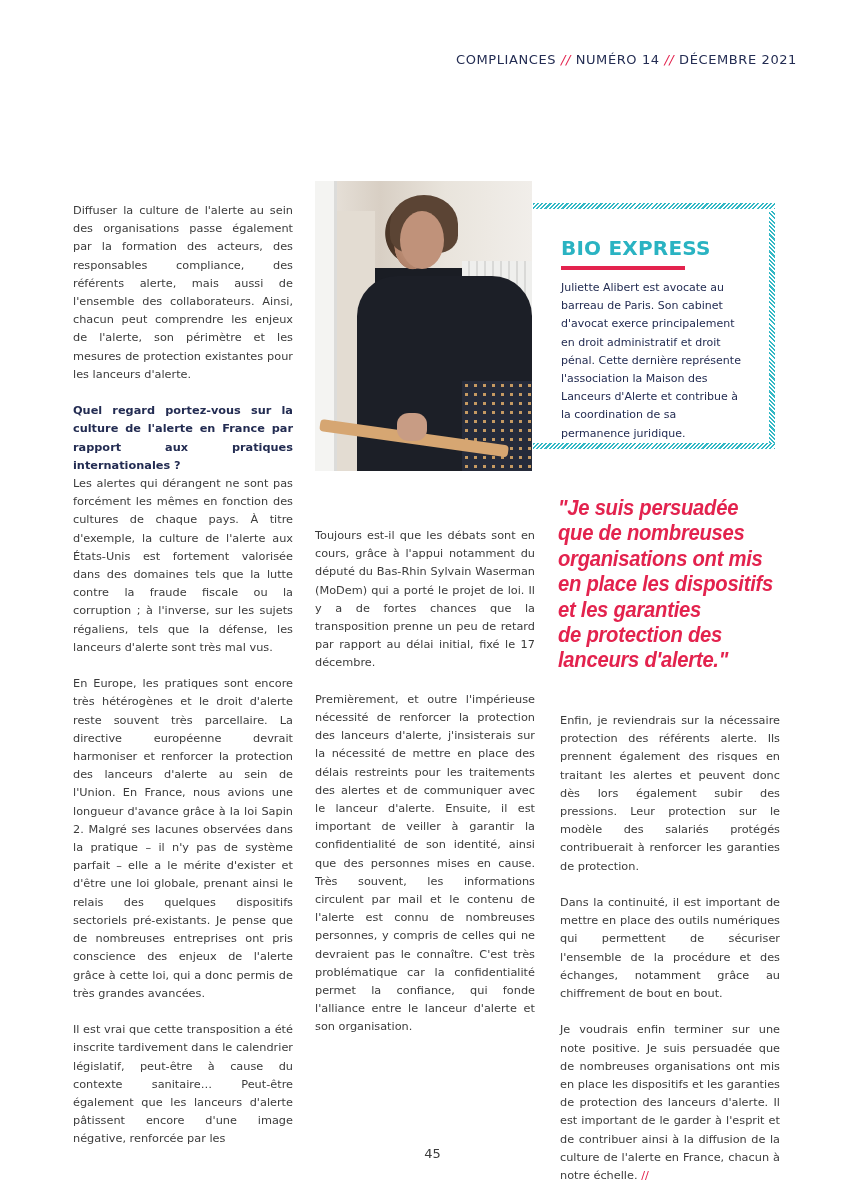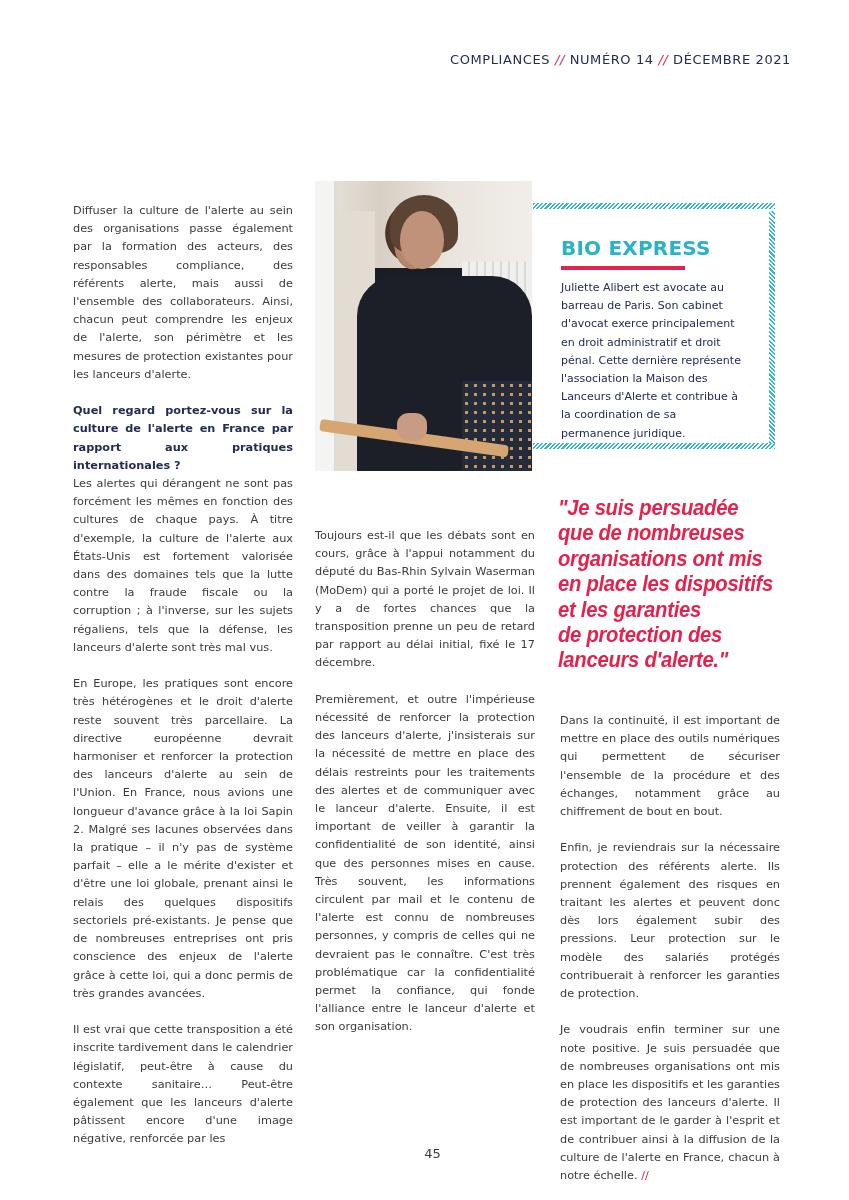--- a/index.html
+++ b/index.html
@@ -1,20 +1,20 @@
 <!DOCTYPE html>
 <html><head>
   <meta charset="utf-8">
   <style>
     * { margin: 0; padding: 0; box-sizing: border-box; }
     html, body { width: 849px; height: 1200px; background: #ffffff; overflow: hidden; }
     body { position: relative; font-family: "DejaVu Sans", sans-serif; color: #3a3a3a; }
 
     .header {
-      position: absolute; top: 52px; right: 58px;
+      position: absolute; top: 52px; right: 52px;
       font-family: "DejaVu Sans", sans-serif; font-size: 13px; letter-spacing: 0.6px;
       color: #232c52;
     }
     .header .sep { color: #e3234e; font-style: italic; }
 
     .col {
       position: absolute; width: 220px;
       font-size: 11.3px; line-height: 18.2px; color: #3b3b3b;
       text-align: justify;
     }
@@ -133,18 +133,18 @@
   <span>de protection des</span>
   <span>lanceurs d'alerte."</span>
 </div>
 
 <div class="col col2">
   <p>Toujours est-il que les débats sont en cours, grâce à l'appui notamment du député du Bas-Rhin Sylvain Waserman (MoDem) qui a porté le projet de loi. Il y a de fortes chances que la transposition prenne un peu de retard par rapport au délai initial, fixé le 17 décembre.</p>
   <p class="after-q">Premièrement, et outre l'impérieuse nécessité de renforcer la protection des lanceurs d'alerte, j'insisterais sur la nécessité de mettre en place des délais restreints pour les traitements des alertes et de communiquer avec le lanceur d'alerte. Ensuite, il est important de veiller à garantir la confidentialité de son identité, ainsi que des personnes mises en cause. Très souvent, les informations circulent par mail et le contenu de l'alerte est connu de nombreuses personnes, y compris de celles qui ne devraient pas le connaître. C'est très problématique car la confidentialité permet la confiance, qui fonde l'alliance entre le lanceur d'alerte et son organisation.</p>
 </div>
 
 <div class="col col3">
+  <p>Enfin, je reviendrais sur la nécessaire protection des référents alerte. Ils prennent également des risques en traitant les alertes et peuvent donc dès lors également subir des pressions. Leur protection sur le modèle des salariés protégés contribuerait à renforcer les garanties de protection.</p>
   <p>Dans la continuité, il est important de mettre en place des outils numériques qui permettent de sécuriser l'ensemble de la procédure et des échanges, notamment grâce au chiffrement de bout en bout.</p>
-  <p>Enfin, je reviendrais sur la nécessaire protection des référents alerte. Ils prennent également des risques en traitant les alertes et peuvent donc dès lors également subir des pressions. Leur protection sur le modèle des salariés protégés contribuerait à renforcer les garanties de protection.</p>
   <p><span>Je voudrais enfin terminer sur une note positive. Je suis persuadée que de nombreuses organisations ont mis en place les dispositifs et les garanties de protection des lanceurs d'alerte. Il est important de le garder à l'esprit et de contribuer ainsi à la diffusion de la culture de l'alerte en France, chacun à notre échelle.</span> <span class="endmark">//</span></p>
 </div>
 
 <div class="pagenum">45</div>
 
 </body></html>

